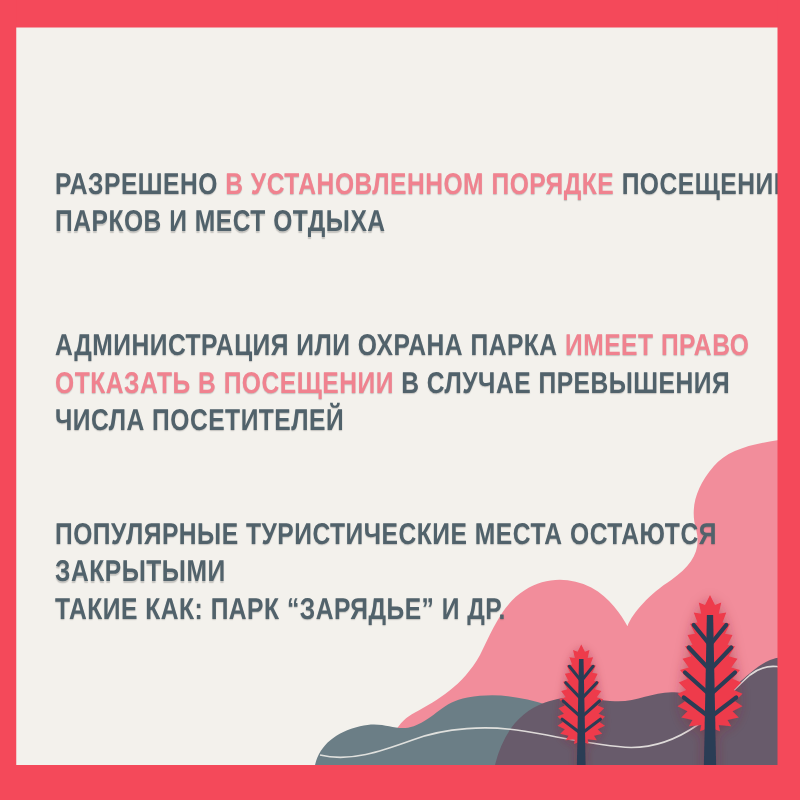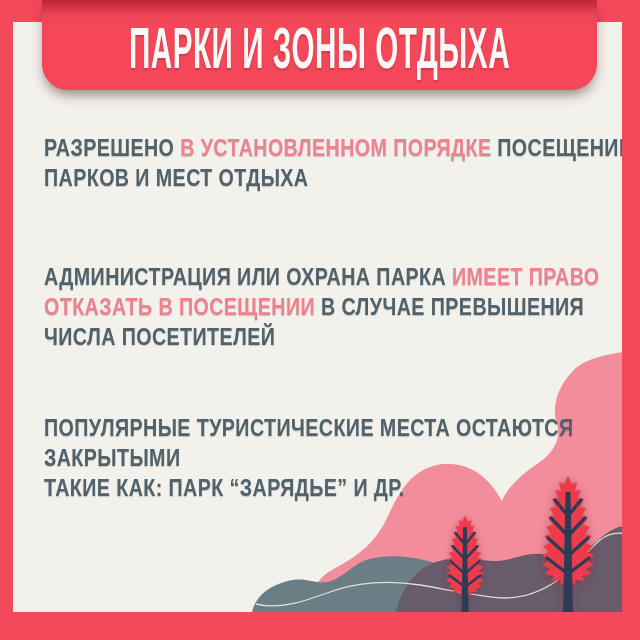--- a/index.html
+++ b/index.html
@@ -117,21 +117,18 @@
 
     <use href="#fir-tree" transform="translate(465,517) scale(0.73)" filter="url(#soft)"></use>
     <use href="#fir-tree" transform="translate(568,478)" filter="url(#soft)"></use>
   </svg>
 
   <div class="frame" id="frame-top"></div>
   <div class="frame" id="frame-left"></div>
   <div class="frame" id="frame-right"></div>
   <div class="frame" id="frame-bottom"></div>
 
-  <div id="banner">
-    <div id="banner-title">ПАРКИ И ЗОНЫ ОТДЫХА</div>
-  </div>
 
   <div class="para" id="paragraph-1"><span>РАЗРЕШЕНО </span><span class="hl">В УСТАНОВЛЕННОМ ПОРЯДКЕ</span><span> ПОСЕЩЕНИЕ</span><br><span>ПАРКОВ И МЕСТ ОТДЫХА</span></div>
   <div class="para" id="paragraph-2"><span>АДМИНИСТРАЦИЯ ИЛИ ОХРАНА ПАРКА </span><span class="hl">ИМЕЕТ ПРАВО</span><br><span class="hl">ОТКАЗАТЬ В ПОСЕЩЕНИИ</span><span> В СЛУЧАЕ ПРЕВЫШЕНИЯ</span><br><span>ЧИСЛА ПОСЕТИТЕЛЕЙ</span></div>
   <div class="para" id="paragraph-3"><span>ПОПУЛЯРНЫЕ ТУРИСТИЧЕСКИЕ МЕСТА ОСТАЮТСЯ</span><br><span>ЗАКРЫТЫМИ</span><br><span>ТАКИЕ КАК: ПАРК “ЗАРЯДЬЕ” И ДР.</span></div>
 
 </div>
 
 </body></html>

